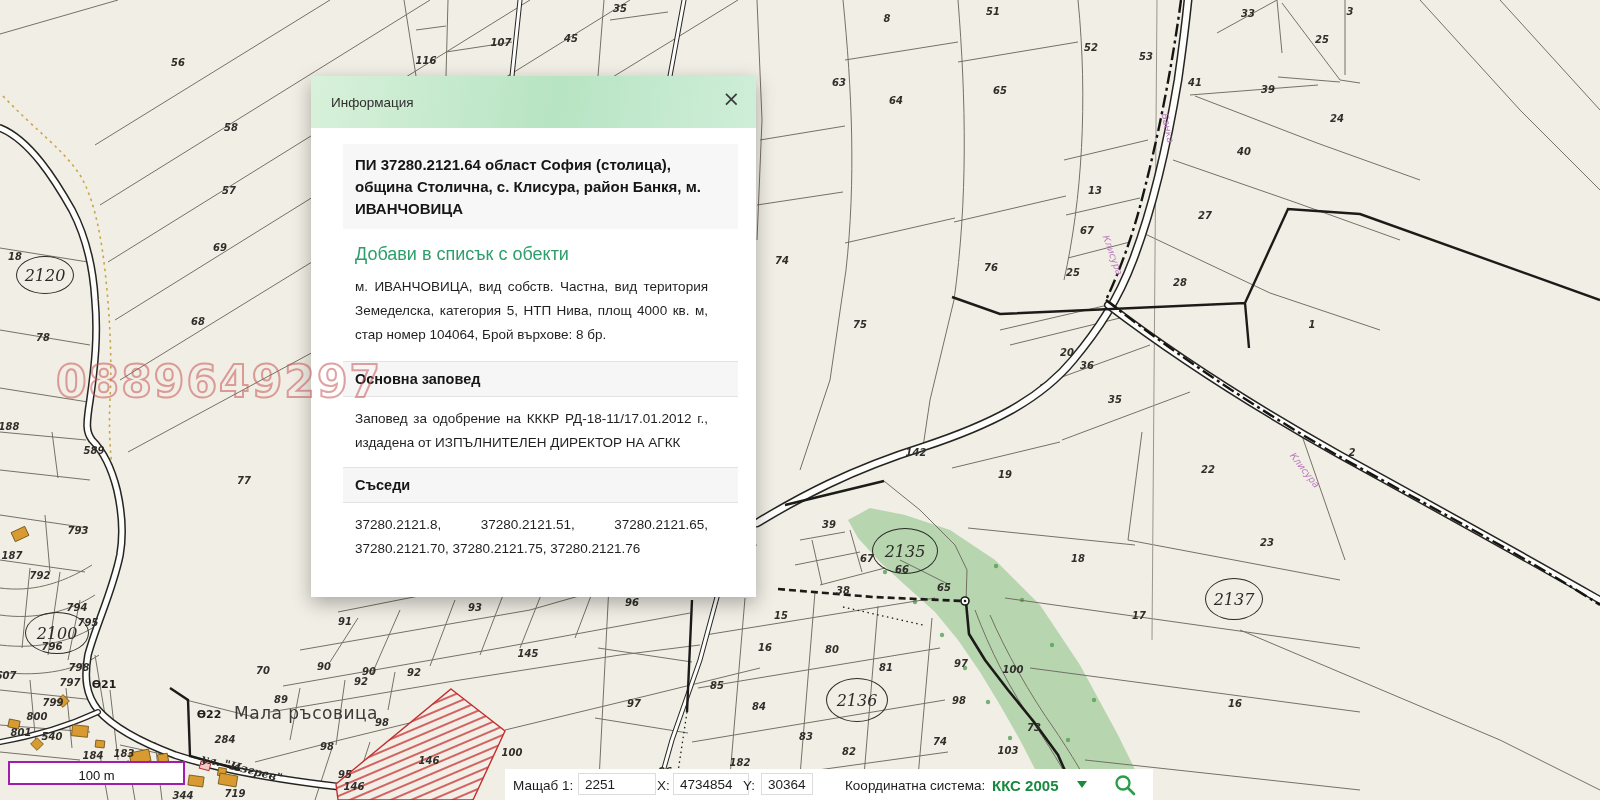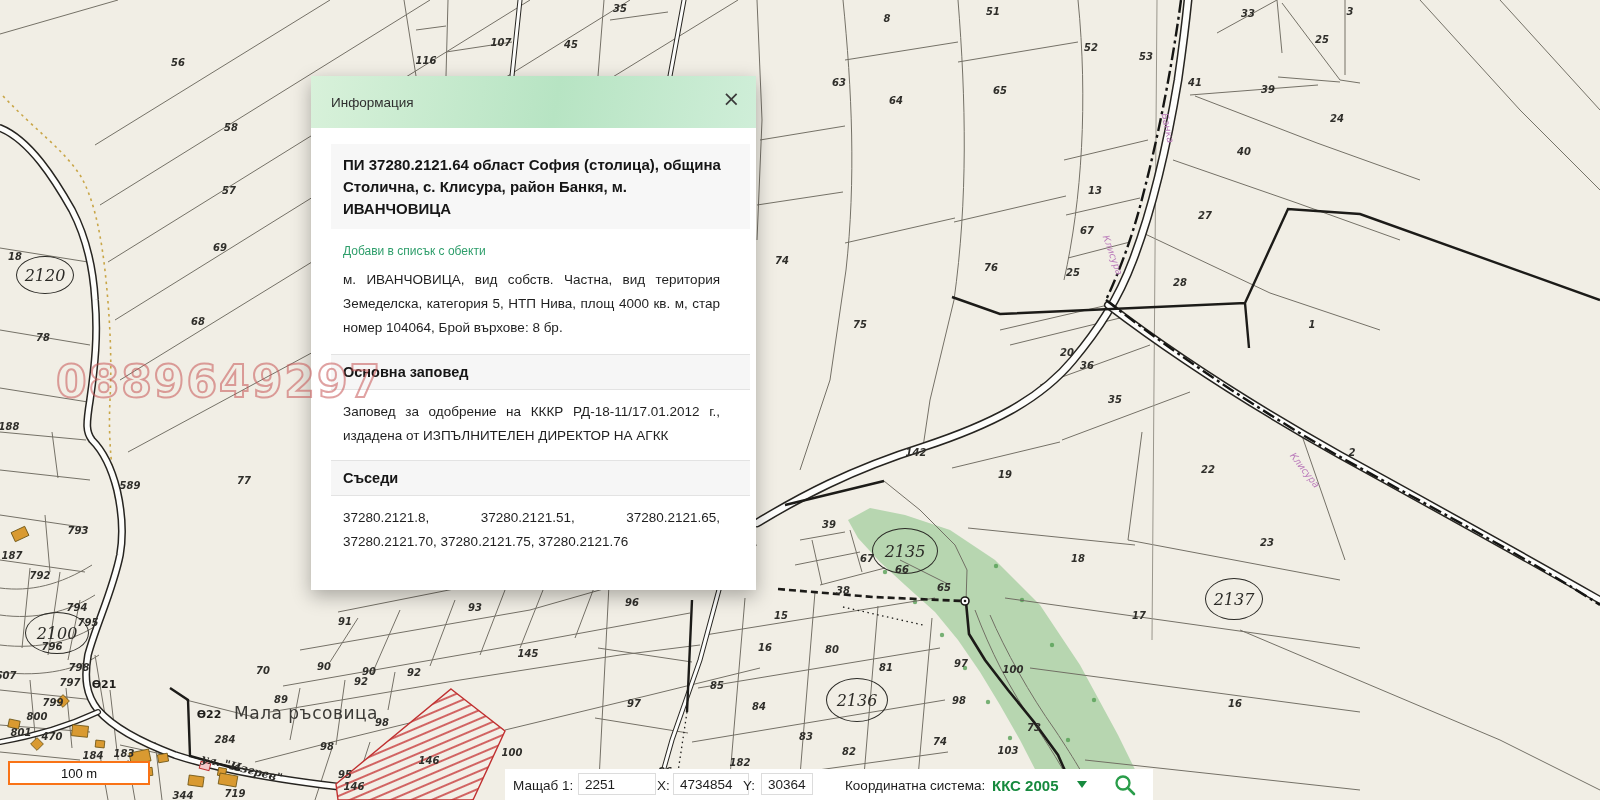--- a/index.html
+++ b/index.html
@@ -9,30 +9,30 @@
   .lbl{position:absolute;transform:translate(-50%,-50%);font:italic 700 10px "DejaVu Sans",sans-serif;color:#2f2e2a;white-space:nowrap;}
   .lbl.pl{font:400 17px "DejaVu Sans",sans-serif;font-style:normal;color:#3b3a36;letter-spacing:.5px;}
   .lbl.st{font:italic 700 11.5px "DejaVu Serif",serif;color:#2c2b27;}
   .lbl.rv{font:italic 400 9.5px "DejaVu Sans",sans-serif;color:#bb7cbb;}
   .lbl.sv{font:400 11px "DejaVu Sans",sans-serif;font-style:normal;font-weight:700;color:#1e1d1a;}
   .elab{position:absolute;transform:translate(-50%,-50%);border:1.6px solid #2b2a26;border-radius:50%;display:flex;align-items:center;justify-content:center;font:italic 400 16px "DejaVu Serif",serif;color:#2b2a26;box-sizing:border-box;}
   
   .popup{position:absolute;left:311px;top:76px;width:445px;z-index:10;background:#fff;box-shadow:0 6px 18px rgba(0,0,0,.3);}
   .popup-header{height:52px;background:linear-gradient(100deg,#d8f1da 0%,#b7e4c3 55%,#cfeed8 100%);display:flex;align-items:center;padding:0 20px;font-size:13.5px;color:#2e2e2e;position:relative;box-sizing:border-box;}
   .close{position:absolute;right:16px;top:13px;font-size:21px;line-height:1;color:#3a3a3a;cursor:pointer;font-family:"DejaVu Sans",sans-serif;}
-  .popup-body{padding:16px 0 24px;}
+  .popup-body{padding:16px 12px 24px;}
   .title-block{margin:0 6px 0 20px;padding:10px 12px;background:#f7f7f7;font-weight:bold;font-size:15px;line-height:1.45;color:#161616;}
-  .add-link{display:block;margin:15px 36px 10px 32px;color:#2e9e6b;font-size:12px;text-decoration:none;cursor:pointer;}
+  .add-link{display:block;margin:15px 36px 10px 32px;color:#2e9e6b;font-size:18px;text-decoration:none;cursor:pointer;}
   .details{margin:6px 36px 14px 32px;font-size:13.5px;line-height:1.78;color:#1f1f1f;text-align:justify;}
   .band{margin:8px 6px 8px 20px;padding:9px 12px;background:#f6f6f6;border-top:1px solid #e3e3e3;border-bottom:1px solid #e3e3e3;font-weight:bold;font-size:14.5px;color:#161616;}
   .sect-text{margin:10px 36px 12px 32px;font-size:13.5px;line-height:1.78;color:#1f1f1f;text-align:justify;}
   
   .watermark{position:absolute;left:56px;top:356px;z-index:20;font-family:"DejaVu Sans",sans-serif;font-weight:bold;font-size:44px;letter-spacing:2px;color:transparent;-webkit-text-stroke:2px rgba(199,85,85,.55);pointer-events:none;}
   
-  .scalebar{position:absolute;left:8px;top:761px;width:142px;height:24px;background:#fff;border:2px solid #f97316;box-sizing:border-box;display:flex;align-items:center;justify-content:center;font-size:13px;color:#111;z-index:12;}
+  .scalebar{position:absolute;left:8px;top:761px;width:177px;height:24px;background:#fff;border:2px solid #a21caf;box-sizing:border-box;display:flex;align-items:flex-end;justify-content:center;font-size:13px;color:#111;z-index:12;}
   
   .statusbar{position:absolute;left:505px;top:769px;width:648px;height:31px;background:#fff;z-index:12;font-size:13.5px;color:#1d1d1d;}
   .sb-item{position:absolute;top:50%;transform:translateY(-50%);white-space:nowrap;}
   .sb-input{position:absolute;top:4px;height:22px;border:1px solid #dcdcdc;background:#fff;font-size:13.5px;color:#1d1d1d;padding:0 6px;box-sizing:border-box;font-family:"Liberation Sans",sans-serif;}
   .crs-value{color:#178a3e;font-weight:bold;font-size:15px;cursor:pointer;}
   .caret{position:absolute;top:12px;width:0;height:0;border:5px solid transparent;border-top:7px solid #178a3e;cursor:pointer;}
   .mag{position:absolute;top:4px;cursor:pointer;}
 </style>
 </head>
 <body>
@@ -155,35 +155,35 @@
 
   <div id="map-labels">
       <span class="lbl" style="left: 178px; top: 62px;">56</span>
       <span class="lbl" style="left: 231px; top: 127px;">58</span>
       <span class="lbl" style="left: 229px; top: 190px;">57</span>
       <span class="lbl" style="left: 220px; top: 247px;">69</span>
       <span class="lbl" style="left: 198px; top: 321px;">68</span>
       <span class="lbl" style="left: 15px; top: 256px;">18</span>
       <span class="lbl" style="left: 43px; top: 337px;">78</span>
       <span class="lbl" style="left: 9px; top: 426px;">188</span>
-      <span class="lbl" style="left: 94px; top: 485px; margin-left: 36px;">589</span>
+      <span class="lbl" style="left: 94px; top: 450px;">589</span>
       <span class="lbl" style="left: 244px; top: 480px;">77</span>
       <span class="lbl" style="left: 78px; top: 530px;">793</span>
       <span class="lbl" style="left: 12px; top: 555px;">187</span>
       <span class="lbl" style="left: 40px; top: 575px;">792</span>
       <span class="lbl" style="left: 77px; top: 607px;">794</span>
       <span class="lbl" style="left: 88px; top: 622px;">795</span>
       <span class="lbl" style="left: 52px; top: 646px;">796</span>
       <span class="lbl" style="left: 6px; top: 675px;">607</span>
       <span class="lbl" style="left: 79px; top: 667px;">798</span>
       <span class="lbl" style="left: 70px; top: 682px;">797</span>
       <span class="lbl" style="left: 53px; top: 702px;">799</span>
       <span class="lbl" style="left: 37px; top: 716px;">800</span>
       <span class="lbl" style="left: 21px; top: 732px;">801</span>
-      <span class="lbl" style="left: 52px; top: 736px;">470</span>
+      <span class="lbl" style="left: 52px; top: 736px;">540</span>
       <span class="lbl" style="left: 93px; top: 755px;">184</span>
       <span class="lbl" style="left: 124px; top: 753px;">183</span>
       <span class="lbl" style="left: 183px; top: 795px;">344</span>
       <span class="lbl" style="left: 235px; top: 793px;">719</span>
       <span class="lbl" style="left: 225px; top: 739px;">284</span>
       <span class="lbl" style="left: 263px; top: 670px;">70</span>
       <span class="lbl" style="left: 324px; top: 666px;">90</span>
       <span class="lbl" style="left: 369px; top: 671px;">90</span>
       <span class="lbl" style="left: 414px; top: 672px;">92</span>
       <span class="lbl" style="left: 361px; top: 681px;">92</span>
@@ -250,21 +250,21 @@
       <span class="lbl" style="left: 1180px; top: 282px;">28</span>
       <span class="lbl" style="left: 1244px; top: 151px;">40</span>
       <span class="lbl" style="left: 1268px; top: 89px;">39</span>
       <span class="lbl" style="left: 1352px; top: 452px;">2</span>
       <span class="lbl" style="left: 1267px; top: 542px;">23</span>
       <span class="lbl" style="left: 1078px; top: 558px;">18</span>
       <span class="lbl" style="left: 1139px; top: 615px;">17</span>
       <span class="lbl" style="left: 1235px; top: 703px;">16</span>
       <span class="lbl" style="left: 426px; top: 60px;">116</span>
       <span class="lbl" style="left: 501px; top: 42px;">107</span>
-      <span class="lbl" style="left: 571px; top: 44px;">45</span>
+      <span class="lbl" style="left: 571px; top: 38px;">45</span>
       <span class="lbl" style="left: 620px; top: 8px;">35</span>
       <span class="lbl" style="left: 1350px; top: 11px;">3</span>
       <span class="lbl sv" style="left: 104px; top: 684px;">Ѳ21</span>
       <span class="lbl sv" style="left: 209px; top: 714px;">Ѳ22</span>
       <span class="lbl pl" style="left: 306px; top: 713px;">Мала ръсовица</span>
       <span class="lbl st" style="left: 242px; top: 768px; transform: translate(-50%, -50%) rotate(14deg);">ул. "Изгрев"</span>
       <span class="lbl rv" style="left: 1168px; top: 128px; transform: translate(-50%, -50%) rotate(78deg);">Банка</span>
       <span class="lbl rv" style="left: 1113px; top: 255px; transform: translate(-50%, -50%) rotate(70deg);">Клисура</span>
       <span class="lbl rv" style="left: 1305px; top: 470px; transform: translate(-50%, -50%) rotate(52deg);">Клисура</span>
       <div class="elab" style="left: 45px; top: 275px; width: 58px; height: 38px;">2120</div>

